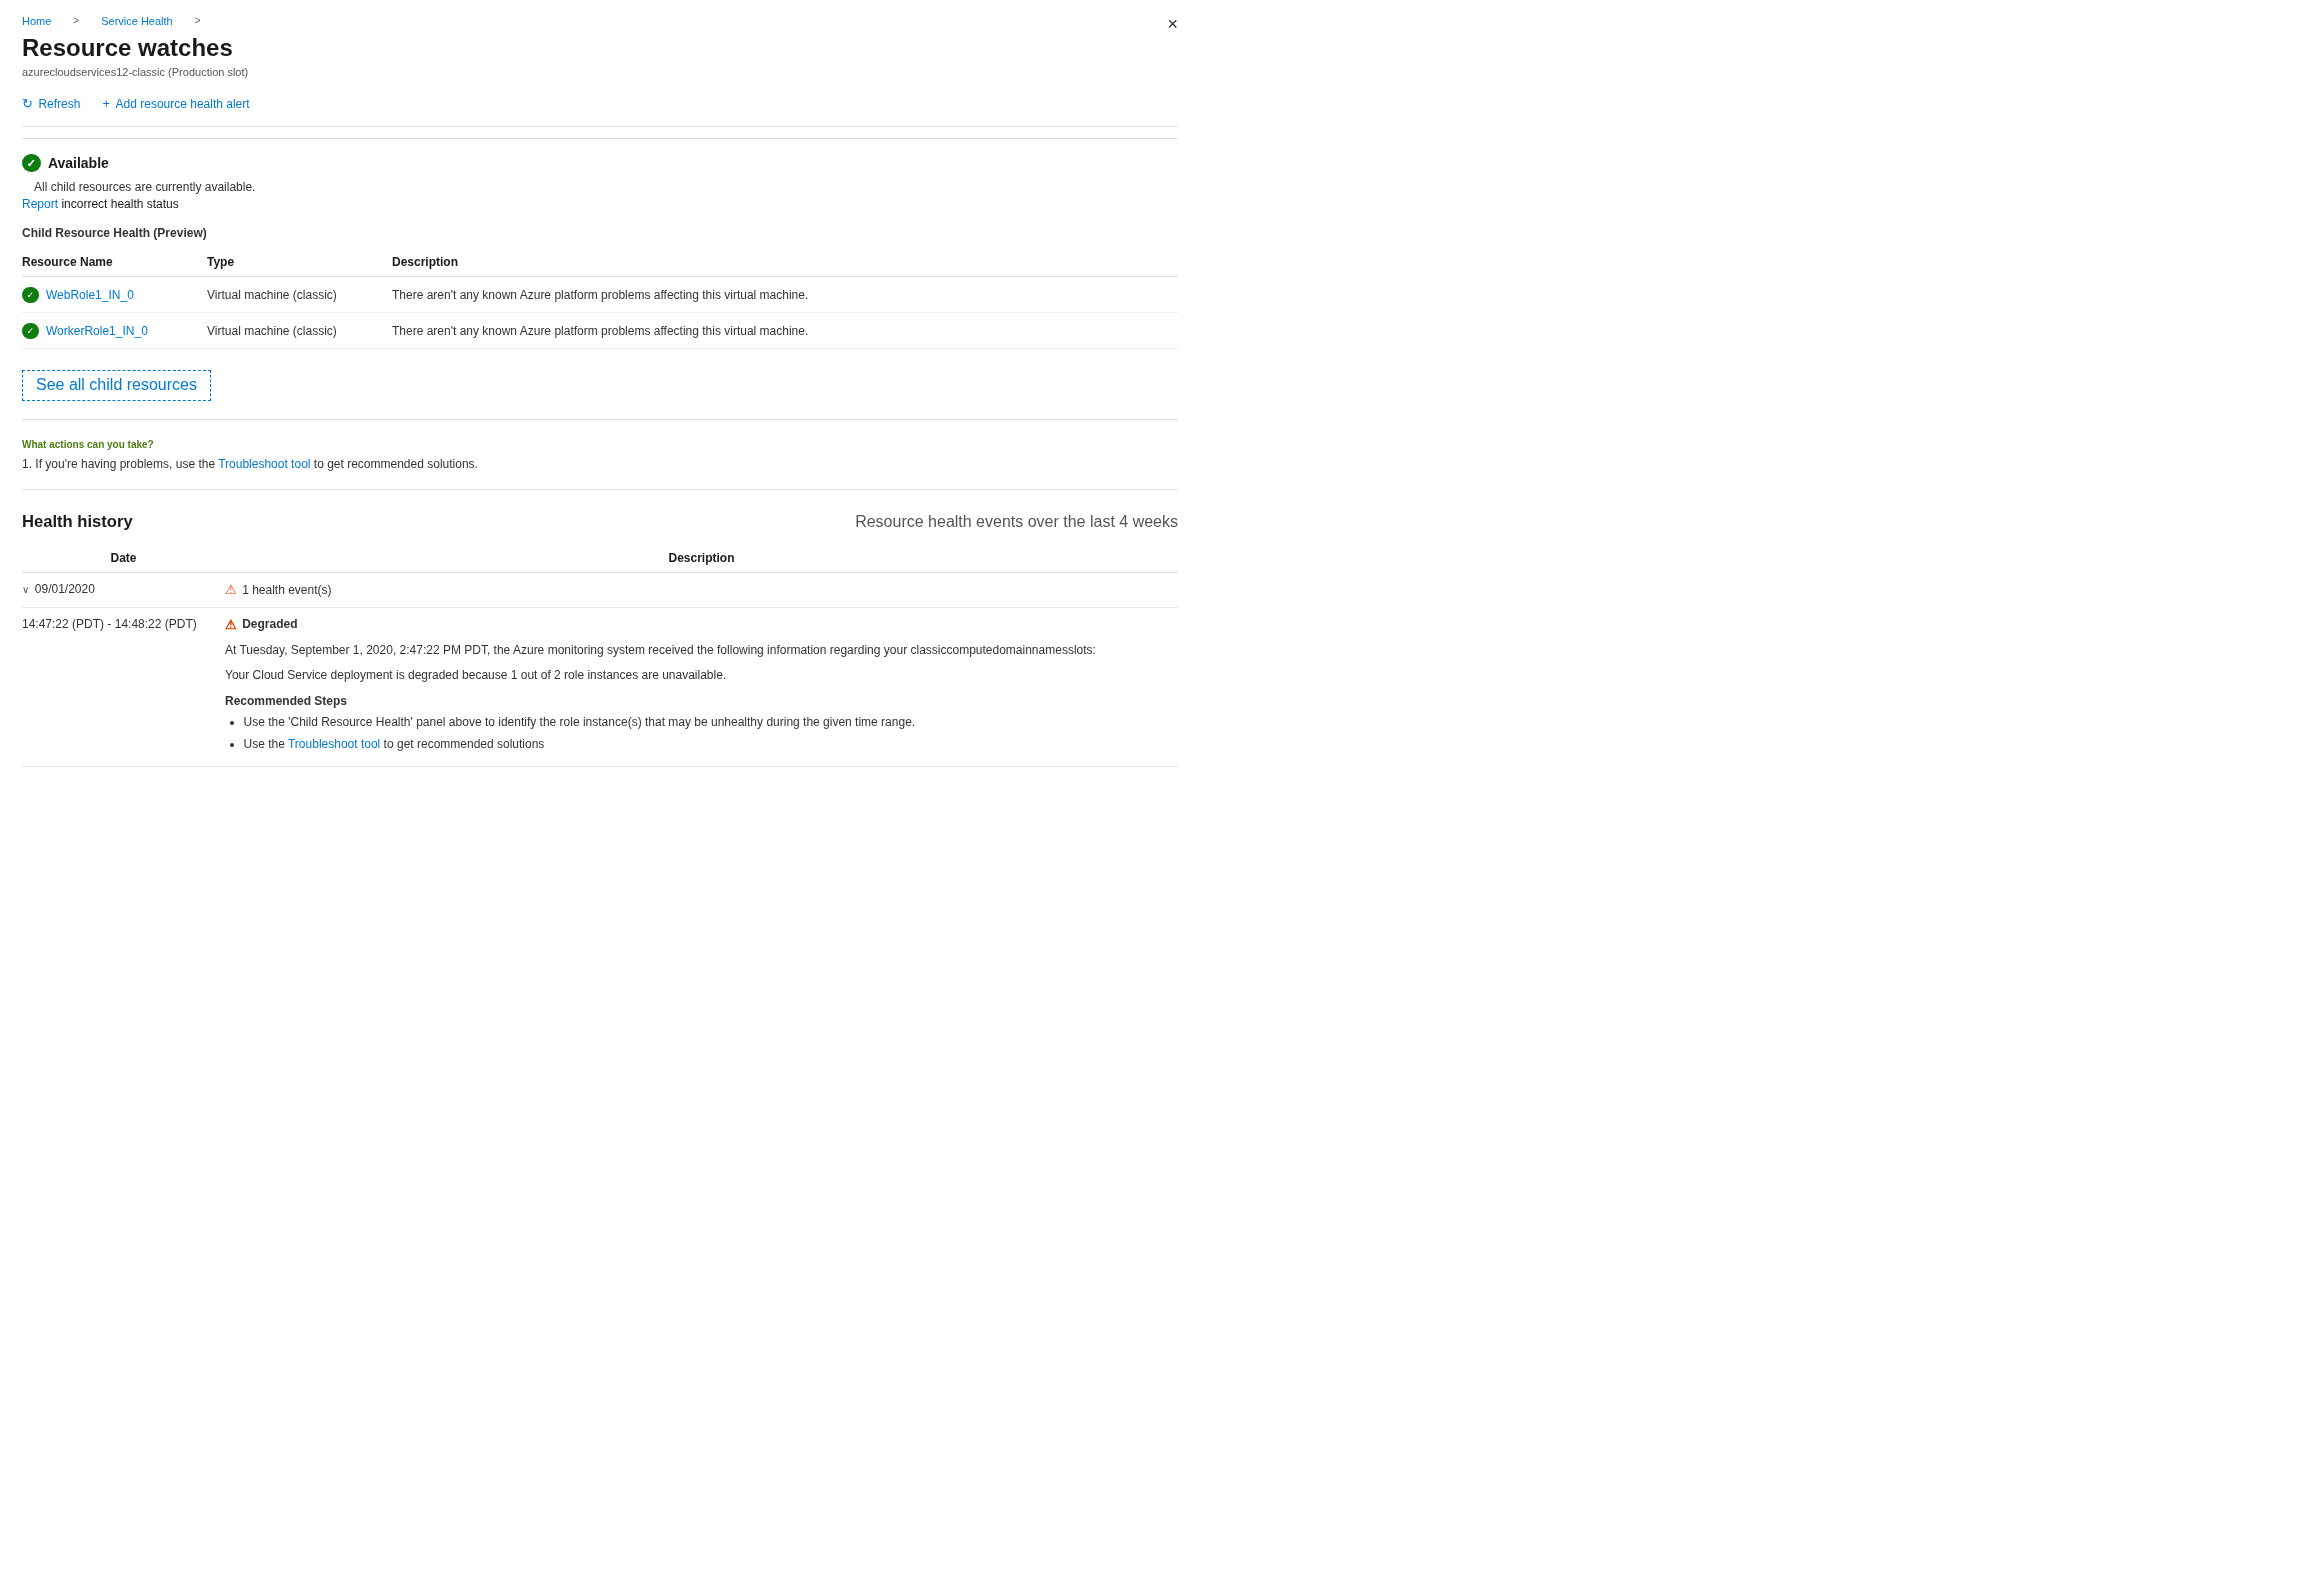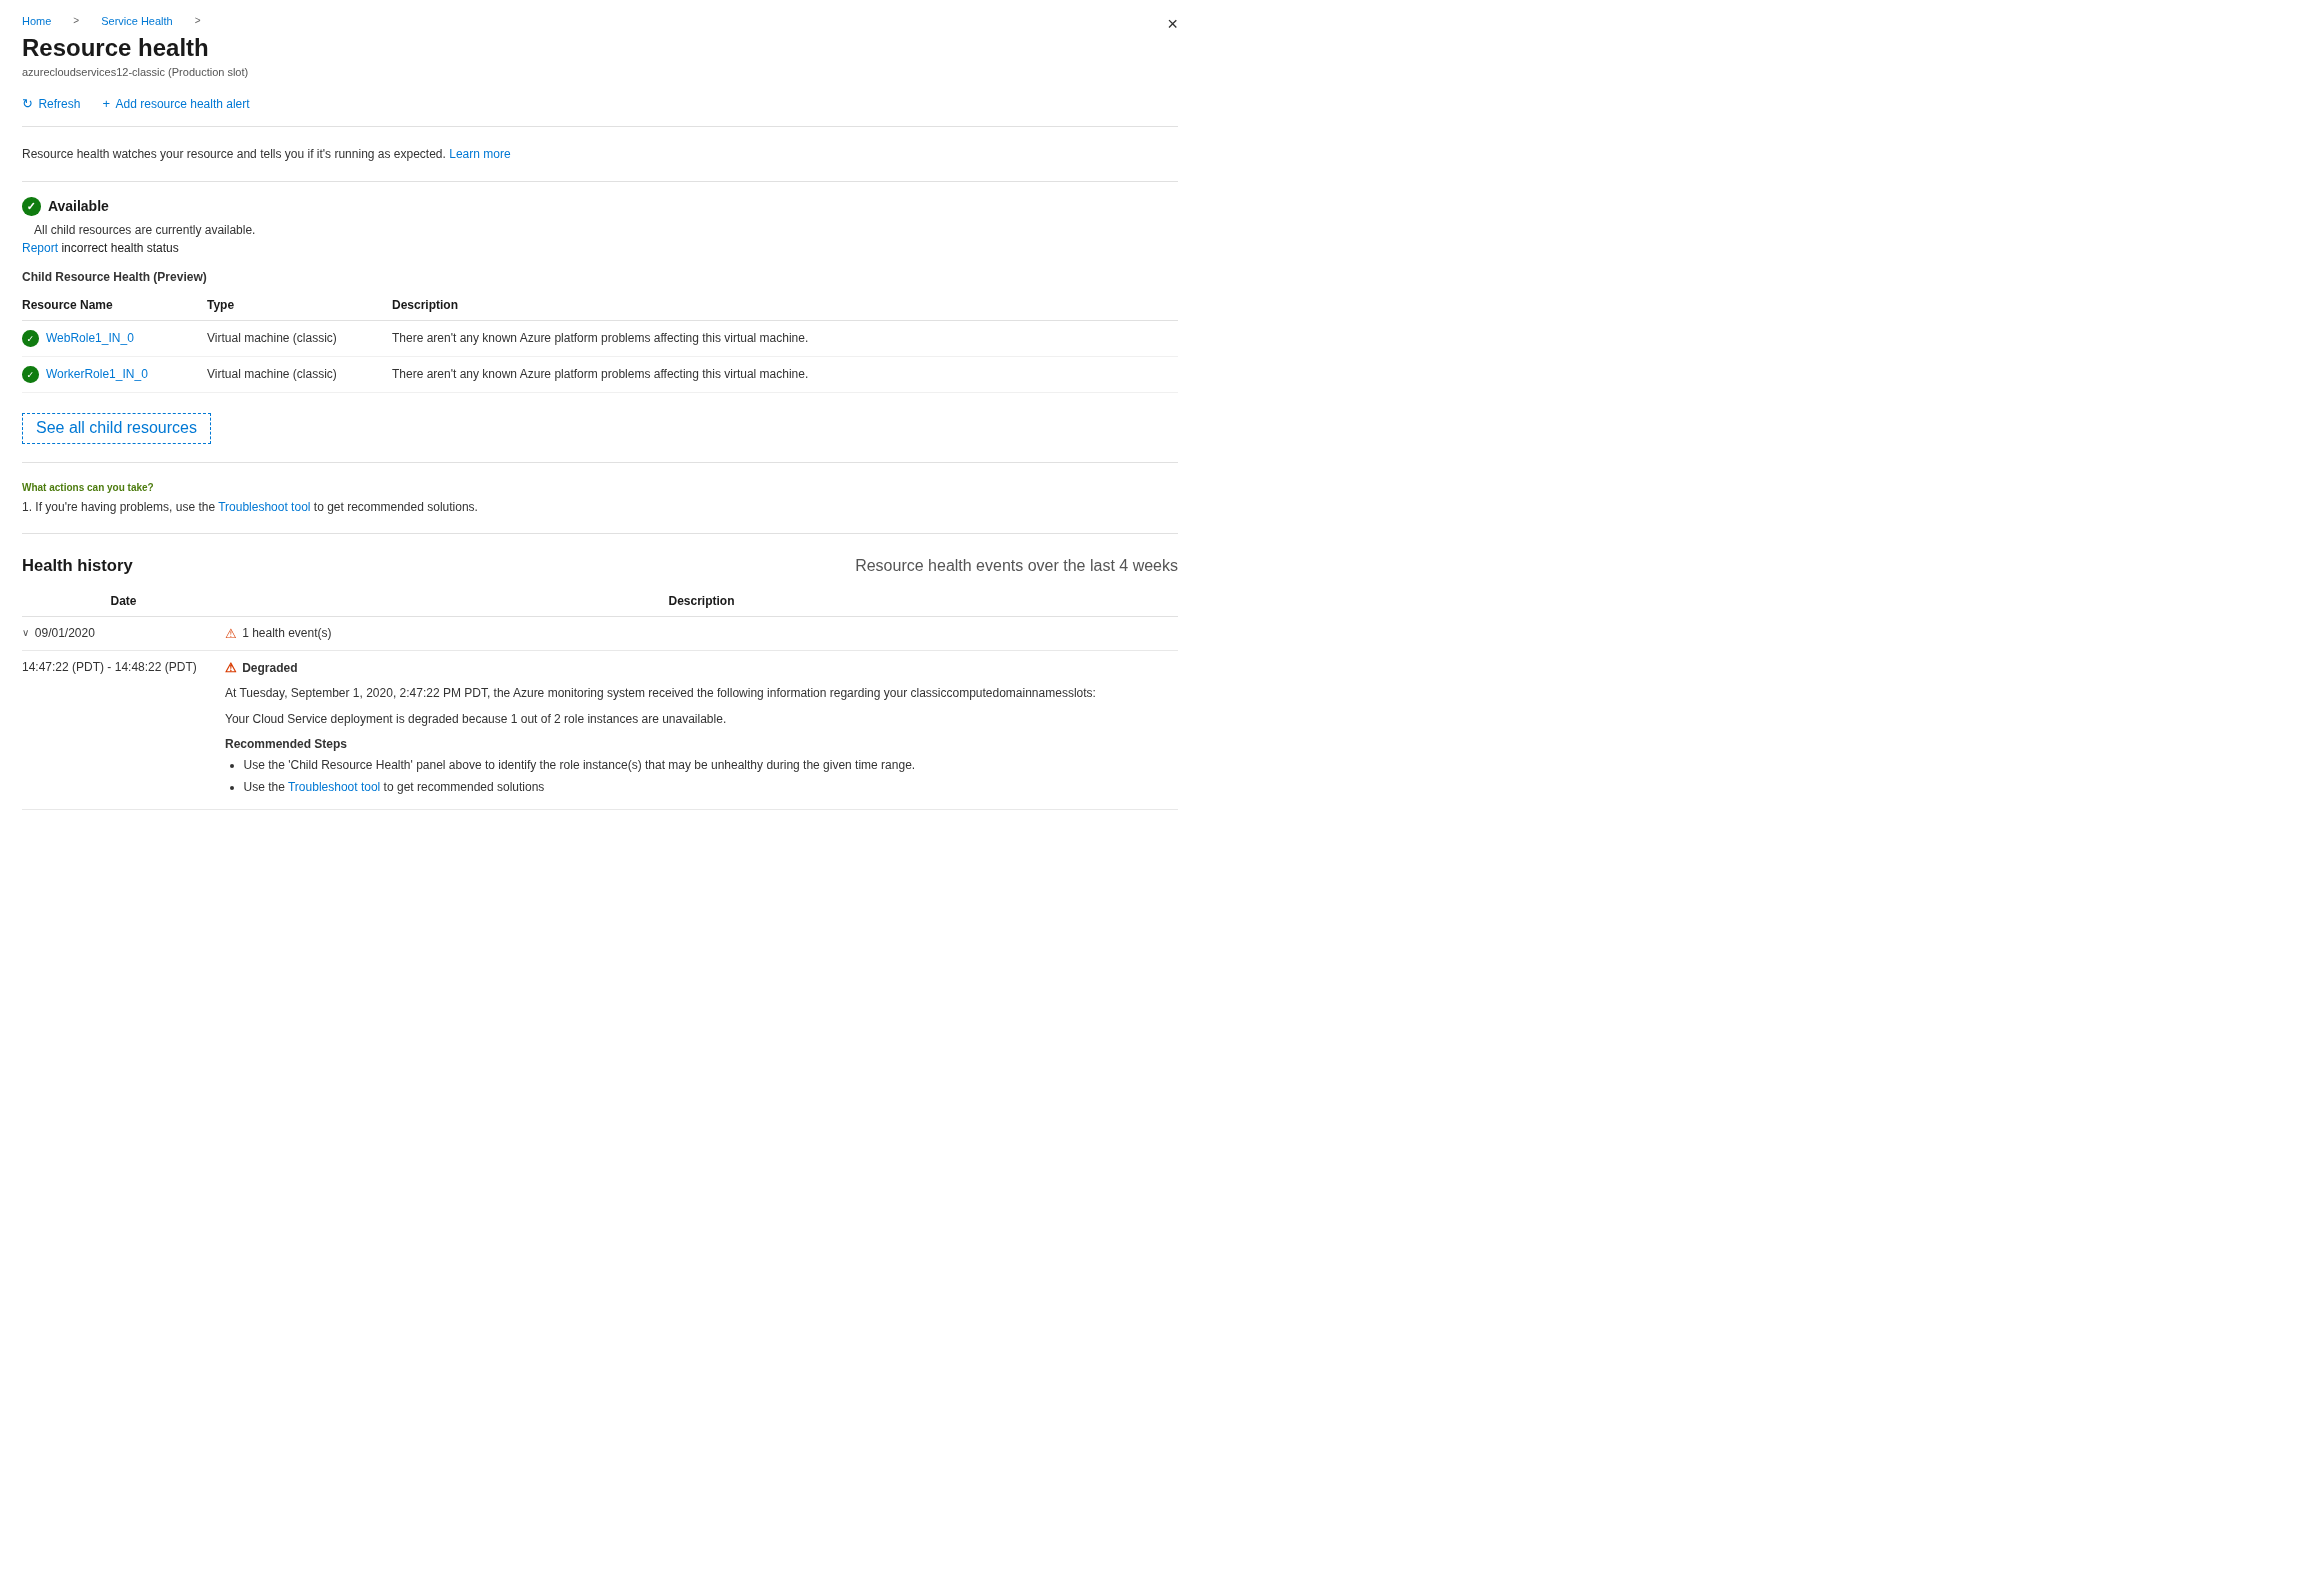--- a/index.html
+++ b/index.html
@@ -301,42 +301,38 @@
 
 <div class="page-container">
 
   <div class="breadcrumb">
     <a>Home</a>
     <span class="breadcrumb-separator">&gt;</span>
     <a>Service Health</a>
     <span class="breadcrumb-separator">&gt;</span>
   </div>
 
-  <h1 class="page-title">Resource health</h1>
+  <h1 class="page-title">Resource watches</h1>
   <div class="resource-subtitle">azurecloudservices12-classic (Production slot)</div>
 
   <button class="close-btn">×</button>
 
   <div class="toolbar">
     <button class="toolbar-btn">
       <span class="toolbar-icon">↻</span>
       <span>Refresh</span>
     </button>
     <button class="toolbar-btn">
       <span class="toolbar-icon">+</span>
       <span>Add resource health alert</span>
     </button>
   </div>
 
   <hr class="divider">
 
-  <div class="info-bar">
-    <span>Resource health watches your resource and tells you if it's running as expected.</span>
-    <a href="#">Learn more</a>
-  </div>
 
   <hr class="divider">
 
   <div class="status-section">
     <div class="status-available">
       <div class="status-icon-available">✓</div>
       <span>Available</span>
     </div>
     <p class="status-desc">All child resources are currently available.</p>
     <span>

